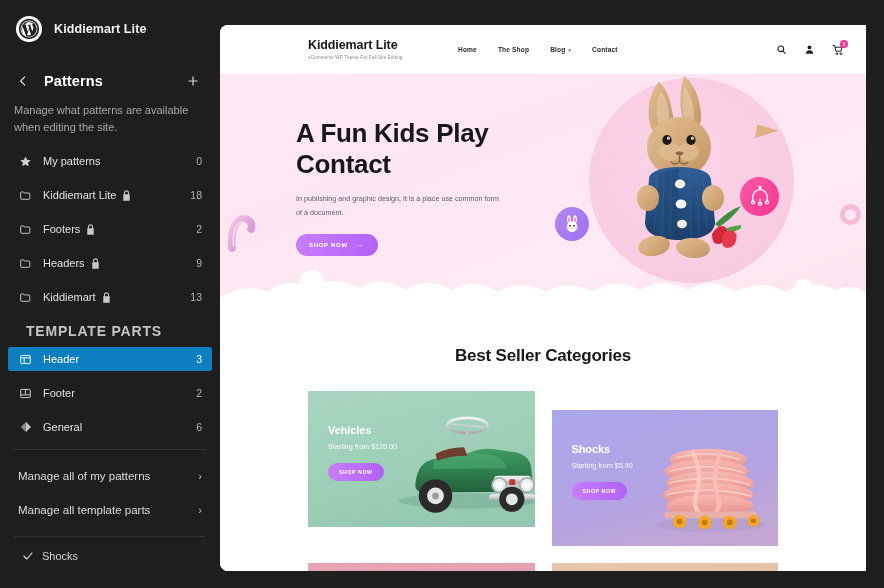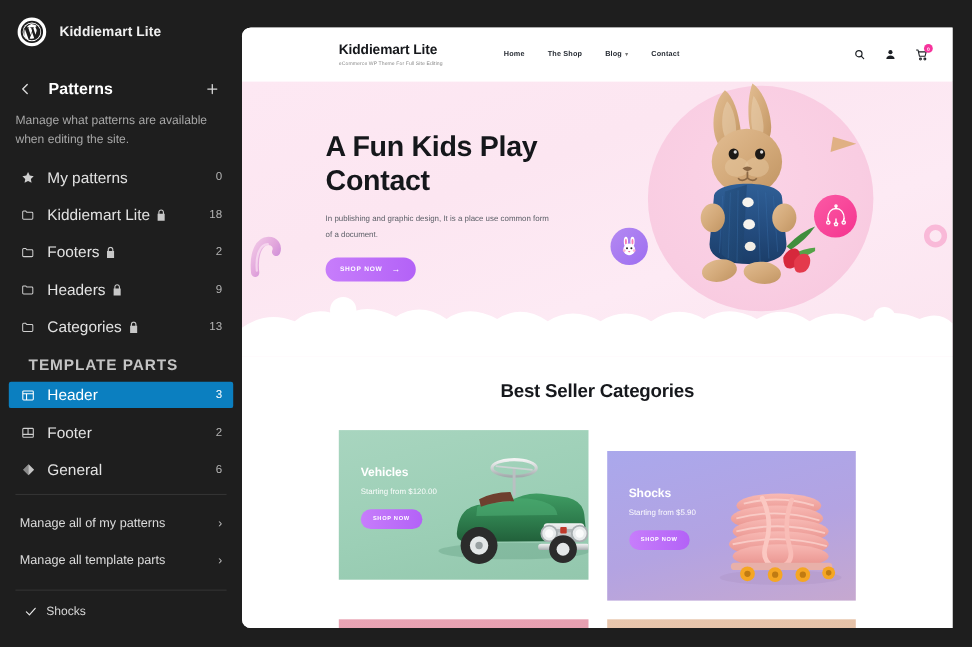--- a/index.html
+++ b/index.html
@@ -70,21 +70,21 @@
   .nav-row.active .nav-label,
   .nav-row.active .nav-count,
   .nav-row.active .nav-ico { color: #fff; }
   .nav-ico {
     width: 15px; height: 15px; flex: none;
     display: flex; align-items: center; justify-content: center;
     color: #cfcfcf;
   }
   .nav-ico svg { display: block; }
   .nav-label {
-    font-size: 14px; color: #e2e2e2; white-space: nowrap;
+    font-size: 11px; color: #e2e2e2; white-space: nowrap;
     flex: 1; display: flex; align-items: center; gap: 6px;
   }
   .lock { width: 9px; height: 11px; flex: none; color: #c8c8c8; }
   .lock svg { display: block; }
   .nav-count { font-size: 10.5px; color: #b4b4b4; flex: none; }
 
   .group-label {
     font-size: 14px; font-weight: 700; letter-spacing: .8px;
     color: #c4c4c4; text-transform: uppercase;
     padding: 4px 18px 8px 18px;
@@ -385,21 +385,21 @@
         <span class="nav-count">9</span>
       </div>
 
       <div class="nav-row">
         <span class="nav-ico">
           <svg width="13" height="13" viewBox="0 0 24 24" fill="none" stroke="currentColor" stroke-width="1.7">
             <path d="M3 7a1.6 1.6 0 011.6-1.6h3.6l1.6 2h8.6A1.6 1.6 0 0120 9v8.4a1.6 1.6 0 01-1.6 1.6H4.6A1.6 1.6 0 013 17.4z"></path>
           </svg>
         </span>
         <span class="nav-label">
-          <span>Categories</span>
+          <span>Kiddiemart</span>
           <span class="lock">
             <svg width="9" height="11" viewBox="0 0 14 16" fill="currentColor">
               <path d="M7 0C4.8 0 3 1.8 3 4v2H2v10h10V6h-1V4c0-2.2-1.8-4-4-4zm0 1.6c1.3 0 2.4 1.1 2.4 2.4v2H4.6V4c0-1.3 1.1-2.4 2.4-2.4z"></path>
             </svg>
           </span>
         </span>
         <span class="nav-count">13</span>
       </div>
 
       <div class="group-label">TEMPLATE PARTS</div>

